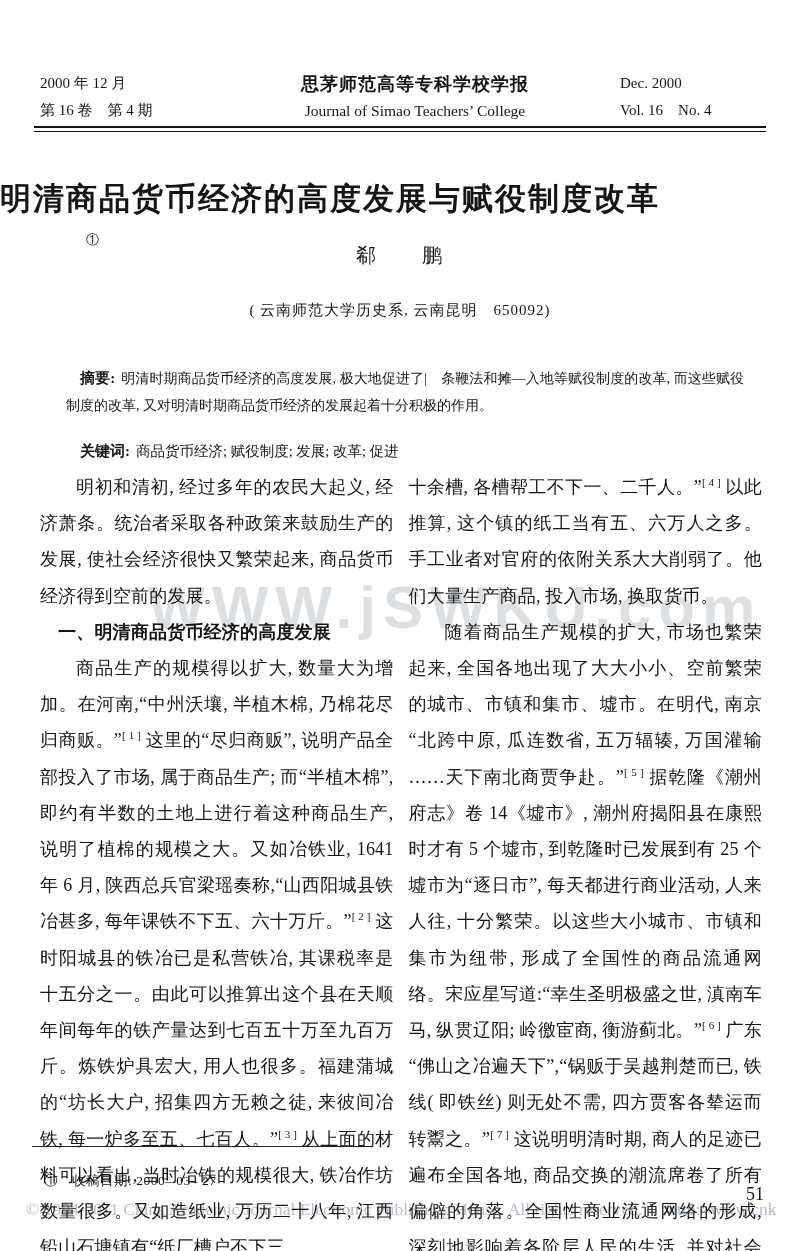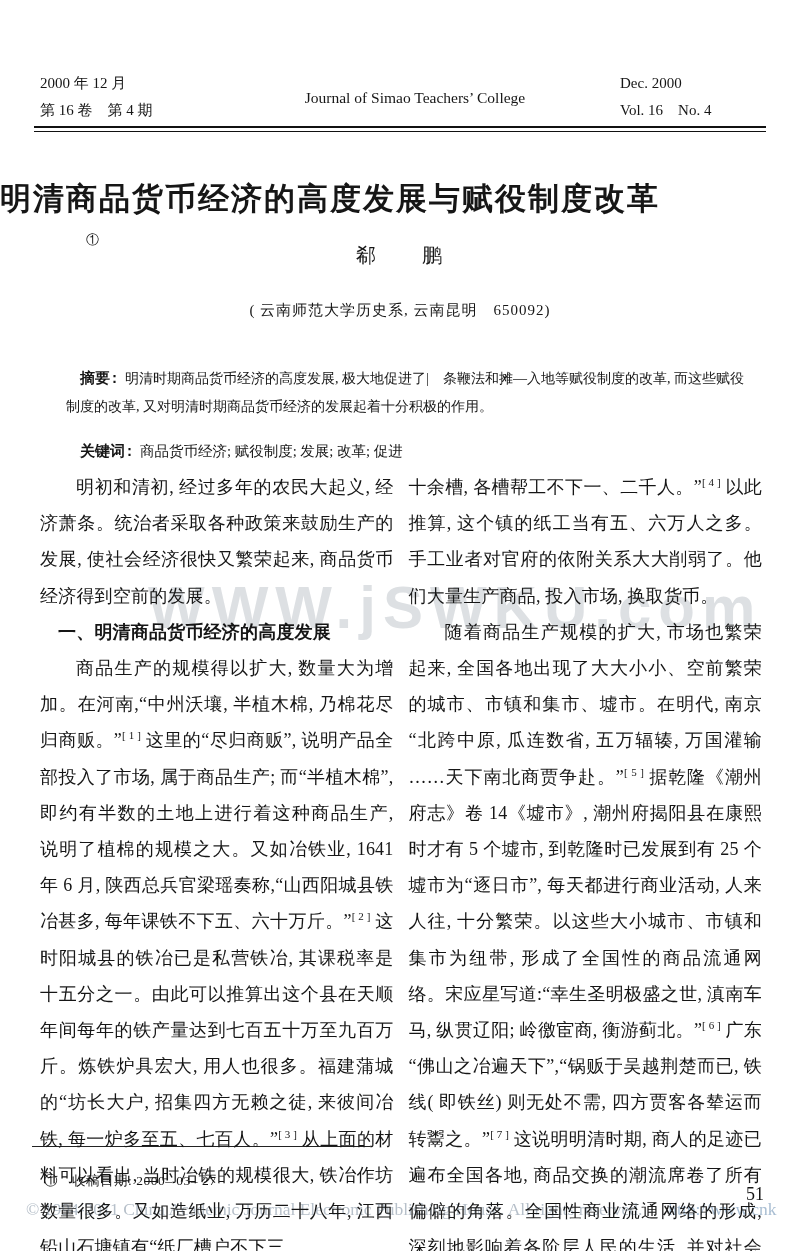--- a/index.html
+++ b/index.html
@@ -19,21 +19,21 @@
   .hdr-center .en{font-size:15.5px;line-height:27px;font-family:Liberation Serif, serif;}
   .header-rule{position:absolute;top:126px;left:34px;right:34px;height:3px;border-top:2.5px solid #111;border-bottom:1px solid #111;}
   
   .article-title{position:absolute;top:157px;left:0;width:100%;text-align:left;
     font-family:"Liberation Sans","DejaVu Sans",sans-serif;font-weight:700;font-size:31px;letter-spacing:2px;}
   .author-note-mark{position:absolute;left:86px;top:231px;font-size:13px;}
   .author-name{position:absolute;top:242px;left:0;width:100%;text-align:center;font-size:20px;letter-spacing:2px;}
   .affiliation{position:absolute;top:301px;left:0;width:100%;text-align:center;font-size:15px;letter-spacing:1px;}
   
   .abstract{position:absolute;top:351px;left:66px;right:56px;font-size:14px;line-height:27px;text-align:justify;text-indent:1em;}
-  .abstract .label,.keywords .label{font-family:Liberation Mono, monospace;font-weight:700;font-size:15px;margin-right:6px;}
+  .abstract .label,.keywords .label{font-family:Liberation Serif, serif;font-weight:700;font-size:15px;margin-right:6px;}
   .keywords{position:absolute;top:427px;left:80px;right:56px;font-size:14.5px;}
   
   .body-columns{position:absolute;top:469px;left:40px;right:38px;display:flex;gap:15px;z-index:2;}
   .col{width:50%;}
   .para{margin:0;font-size:18px;line-height:36.2px;text-align:justify;letter-spacing:0.2px;}
   .para.heading{font-family:"Liberation Sans","DejaVu Sans",sans-serif;font-weight:700;text-indent:1em;font-size:18px;}
   .para.indent{text-indent:2em;}
   sup.ref{font-size:11px;line-height:0;vertical-align:super;letter-spacing:0;}
   
   .footnote-rule{position:absolute;left:32px;top:1146px;width:338px;border-top:1.5px solid #222;}
@@ -51,20 +51,21 @@
 <body>
 
 <div class="page">
 
   <div class="journal-header">
     <div class="hdr-left">
       <div>2000 年 12 月</div>
       <div>第 16 卷　第 4 期</div>
     </div>
     <div class="hdr-center">
+      <div class="cn">思茅师范高等专科学校学报</div>
       <div class="en">Journal of Simao Teachers’ College</div>
     </div>
     <div class="hdr-right">
       <div>Dec. 2000</div>
       <div>Vol. 16　No. 4</div>
     </div>
   </div>
   <div class="header-rule"></div>
 
   <h1 class="article-title">明清商品货币经济的高度发展与赋役制度改革</h1>

